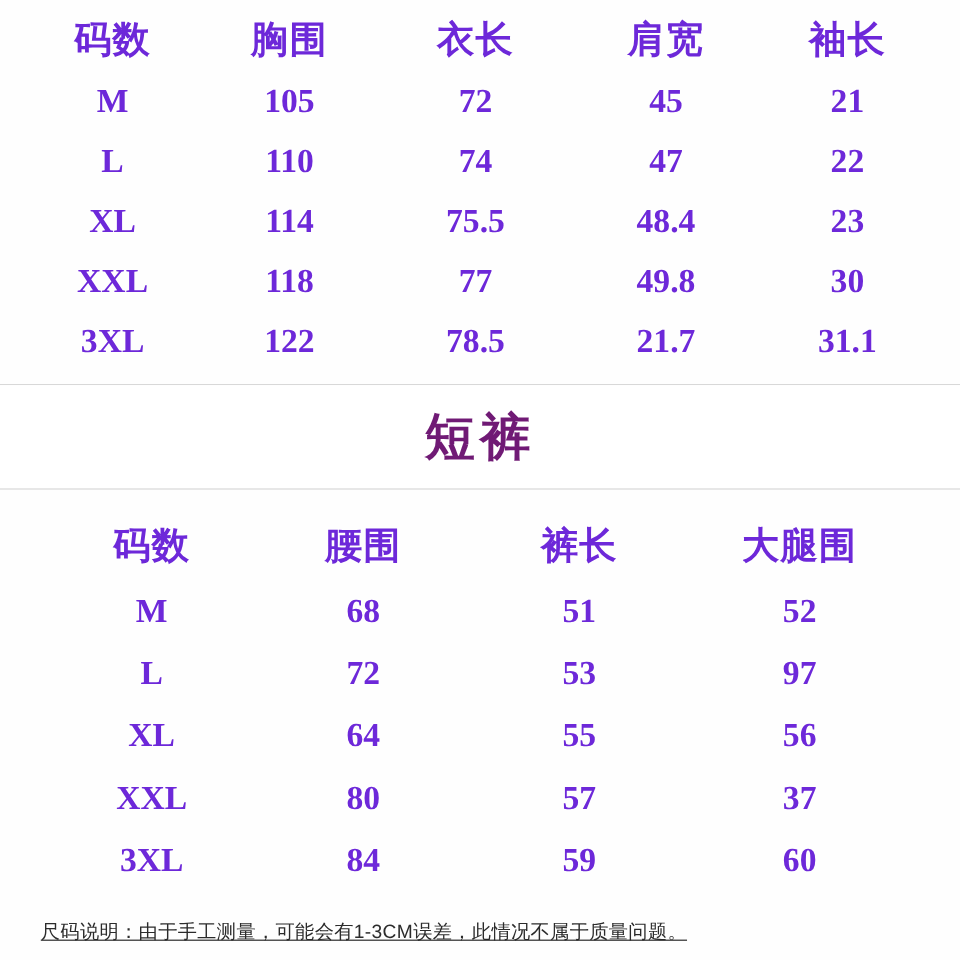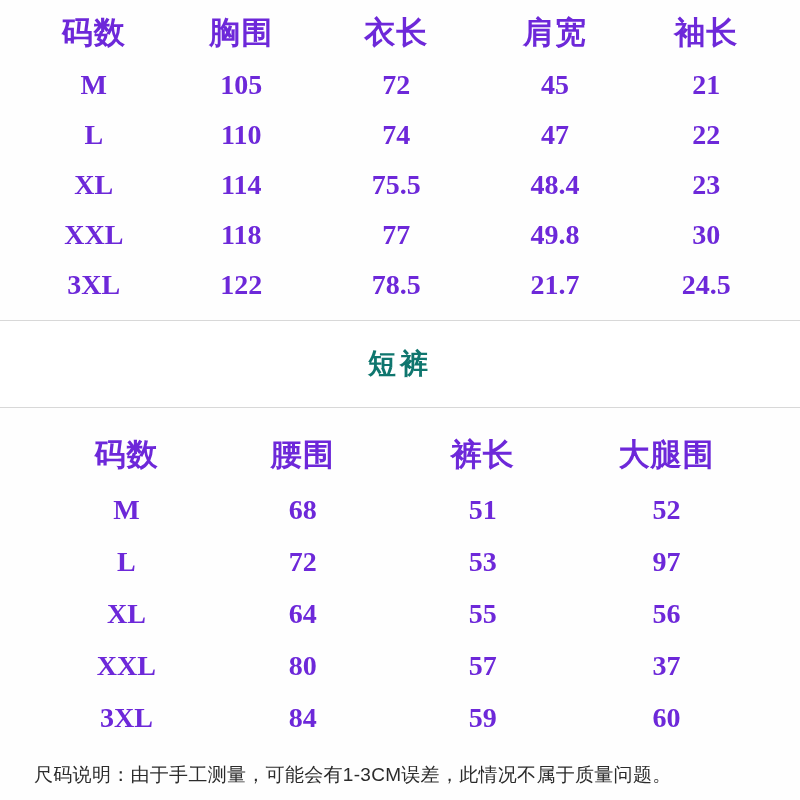--- a/index.html
+++ b/index.html
@@ -69,24 +69,24 @@
 
   
   .section-heading {
     height: 86px;
     display: flex;
     align-items: center;
     justify-content: center;
     background: #ffffff;
   }
   .section-heading .title {
-    font-size: 28px;
+    font-size: 42px;
     font-weight: bold;
     letter-spacing: 4px;
-    color: #0f766e;
+    color: #701a75;
   }
 
   
   .bottom-section {
     padding: 18px 40px 4px 40px;
     flex: 1 1 auto;
   }
   .bottom-section .size-table th {
     font-size: 31px;
     line-height: 54px;
@@ -101,25 +101,26 @@
   .bottom-section .b0 { width: 24%; }
   .bottom-section .b1 { width: 25%; }
   .bottom-section .b2 { width: 25%; }
   .bottom-section .b3 { width: 26%; }
 
   
   .footnote-wrap {
     padding: 6px 0 12px 34px;
   }
   .footnote {
-    font-size: 19px;
+    font-size: 16px;
     color: #2b2b2b;
     font-family: "Liberation Sans", sans-serif;
     letter-spacing: 0.3px;
     white-space: nowrap;
+    text-decoration: underline;
   }
 </style>
 </head>
 <body>
 
 <div class="page">
 
   <div class="top-section">
     <table class="size-table">
       <colgroup>
@@ -165,21 +166,21 @@
           <td>118</td>
           <td>77</td>
           <td>49.8</td>
           <td>30</td>
         </tr>
         <tr>
           <td>3XL</td>
           <td>122</td>
           <td>78.5</td>
           <td>21.7</td>
-          <td>24.5</td>
+          <td>31.1</td>
         </tr>
       </tbody>
     </table>
   </div>
 
   <hr class="rule">
 
   <div class="section-heading">
     <span class="title">短裤</span>
   </div>

